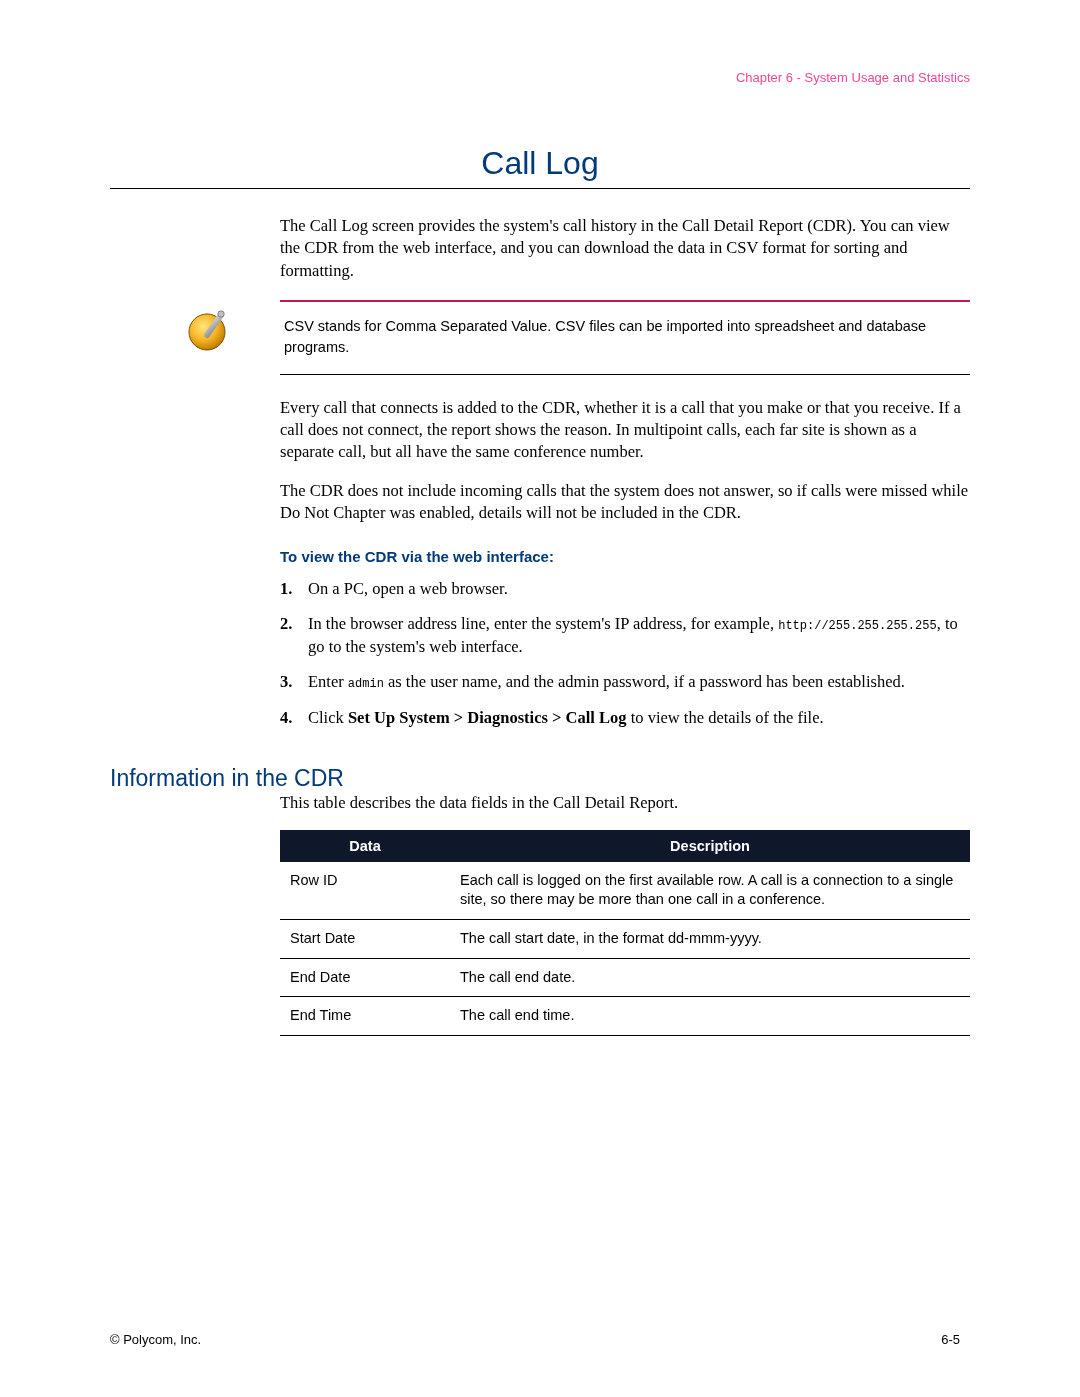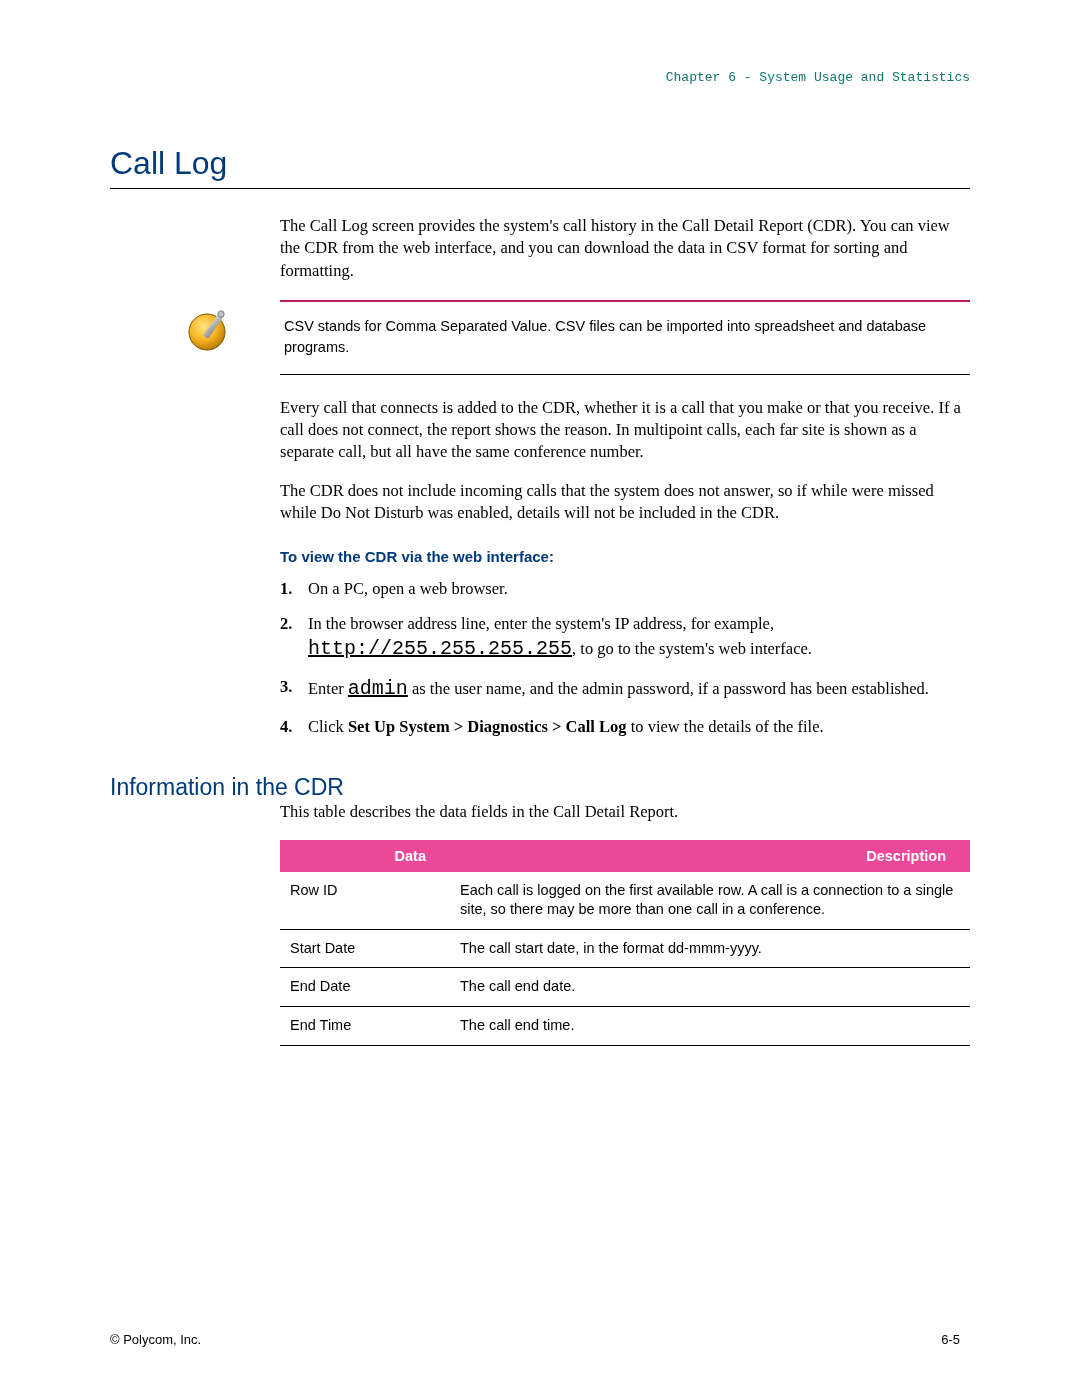--- a/index.html
+++ b/index.html
@@ -5,34 +5,35 @@
   * { box-sizing: border-box; margin: 0; padding: 0; }
   html, body { width: 1080px; background: #fff; }
   body {
     font-family: Georgia, "Times New Roman", serif;
     color: #000;
     padding: 70px 110px 60px 110px;
     position: relative;
     min-height: 1397px;
   }
   .chapter-header {
-    font-family: Liberation Mono, monospace;
+    font-family: Liberation Sans, sans-serif;
     font-size: 13px;
     text-align: right;
-    color: #0f766e;
+    color: #ec4899;
     margin-bottom: 60px;
   }
   h1.section-title {
     font-family: Arial, Helvetica, sans-serif;
     font-weight: 400;
     font-size: 32px;
     color: #003a7a;
     border-bottom: 1px solid #000;
     padding-bottom: 6px;
     margin-bottom: 26px;
+    text-align: center;
   }
   .indent-block {
     margin-left: 170px;
   }
   p.body {
     font-size: 16.5px;
     line-height: 1.35;
     margin-bottom: 16px;
   }
   .note-wrap {
@@ -74,41 +75,41 @@
     font-size: 16.5px;
     line-height: 1.4;
     margin-bottom: 12px;
   }
   ol.steps > li::before {
     content: counter(step) ".";
     font-weight: bold;
     position: absolute;
     left: 0;
   }
-  .mono { font-family: "Courier New", monospace; font-size: 20px; text-decoration: underline; }
+  .mono { font-family: "Courier New", monospace; font-size: 12px; }
   h2.subsection {
     font-family: Arial, Helvetica, sans-serif;
     font-weight: normal;
     font-size: 23px;
     color: #003a7a;
     margin: 36px 0 0 0;
   }
   table.cdr {
     width: 100%;
     border-collapse: collapse;
     font-family: Arial, Helvetica, sans-serif;
     font-size: 14.5px;
     margin-top: 8px;
   }
   table.cdr th {
-    background: #ec4899;
+    background: #0f172a;
     color: #fff;
-    text-align: right;
+    text-align: center;
     font-weight: bold;
-    padding: 8px 24px;
+    padding: 8px 10px;
   }
   table.cdr td {
     padding: 9px 10px;
     border-bottom: 1px solid #000;
     vertical-align: top;
     line-height: 1.35;
   }
   table.cdr td.col-data { width: 170px; }
   .footer {
     position: absolute;
@@ -147,21 +148,21 @@
         </defs>
         <circle cx="22" cy="26" r="18" fill="url(#g1)" stroke="#7a5200" stroke-width="1"></circle>
         <rect x="26" y="4" width="6" height="30" rx="2" fill="url(#g2)" transform="rotate(35 29 19)"></rect>
         <circle cx="36" cy="8" r="3.2" fill="#c0c0c0" stroke="#666" stroke-width="0.7"></circle>
       </svg>
     </div>
     <div class="note-box">CSV stands for Comma Separated Value. CSV files can be imported into spreadsheet and database programs.</div>
   </div>
 
   <p class="body">Every call that connects is added to the CDR, whether it is a call that you make or that you receive. If a call does not connect, the report shows the reason. In multipoint calls, each far site is shown as a separate call, but all have the same conference number.</p>
-  <p class="body">The CDR does not include incoming calls that the system does not answer, so if while were missed while Do Not Disturb was enabled, details will not be included in the CDR.</p>
+  <p class="body">The CDR does not include incoming calls that the system does not answer, so if calls were missed while Do Not Chapter was enabled, details will not be included in the CDR.</p>
 
   <h3 class="task-heading">To view the CDR via the web interface:</h3>
 
   <ol class="steps">
     <li>On a PC, open a web browser.</li>
     <li>
       <span>In the browser address line, enter the system's IP address, for example, </span><span class="mono">http://255.255.255.255</span><span>, to go to the system's web interface.</span>
     </li>
     <li>
       <span>Enter </span><span class="mono">admin</span><span> as the user name, and the admin password, if a password has been established.</span>

